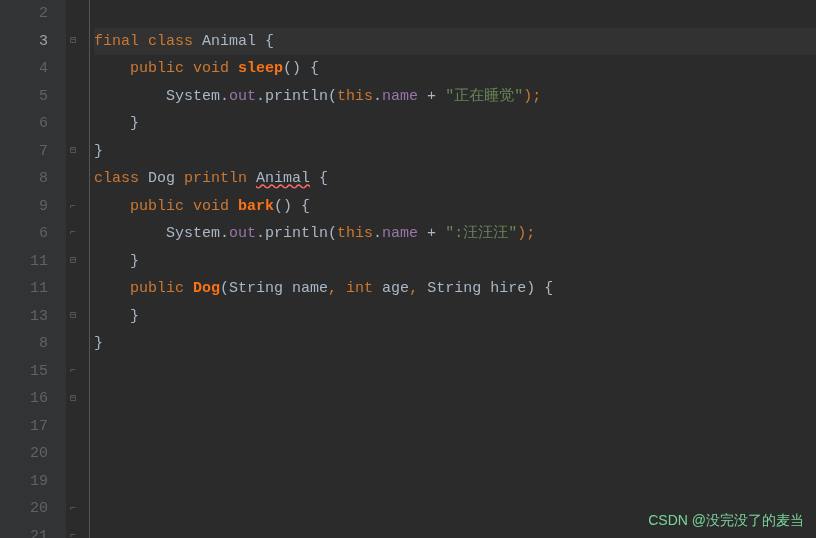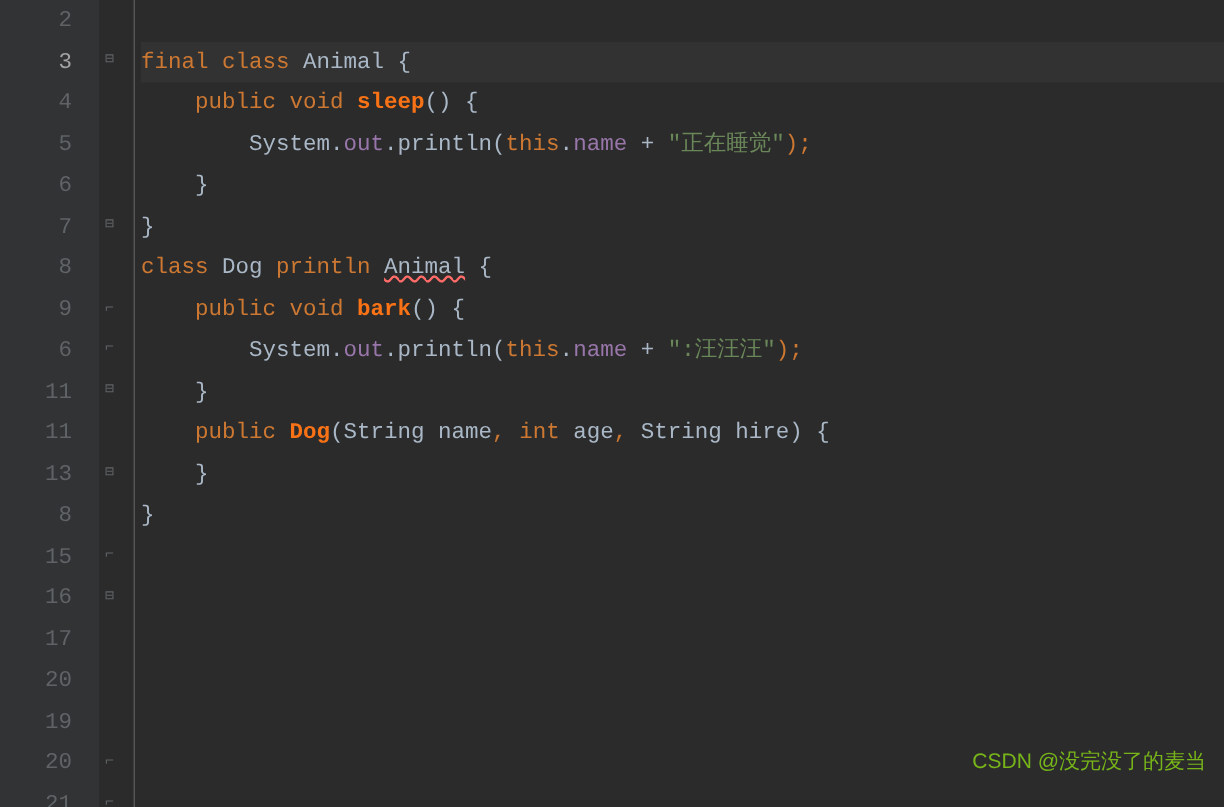--- a/index.html
+++ b/index.html
@@ -68,23 +68,23 @@
     .kw { color: #cc7832; }
     .type { color: #a9b7c6; }
     .method { color: #f97316; font-weight: bold; }
     .field { color: #9876aa; }
     .str { color: #6a8759; }
     .punct { color: #a9b7c6; }
     .static-field { color: #9876aa; }
     .error { text-decoration: underline wavy #ff6b68; }
     .watermark {
       position: absolute;
-      bottom: 17px;
+      bottom: 4px;
       right: 12px;
-      color: #84cc16;
+      color: #86efac;
       font-size: 14px;
       font-family: sans-serif;
       opacity: 0.85;
     }
     .left-bp-area {
       width: 8px;
       background: #313335;
       flex-shrink: 0;
     }
   </style>

